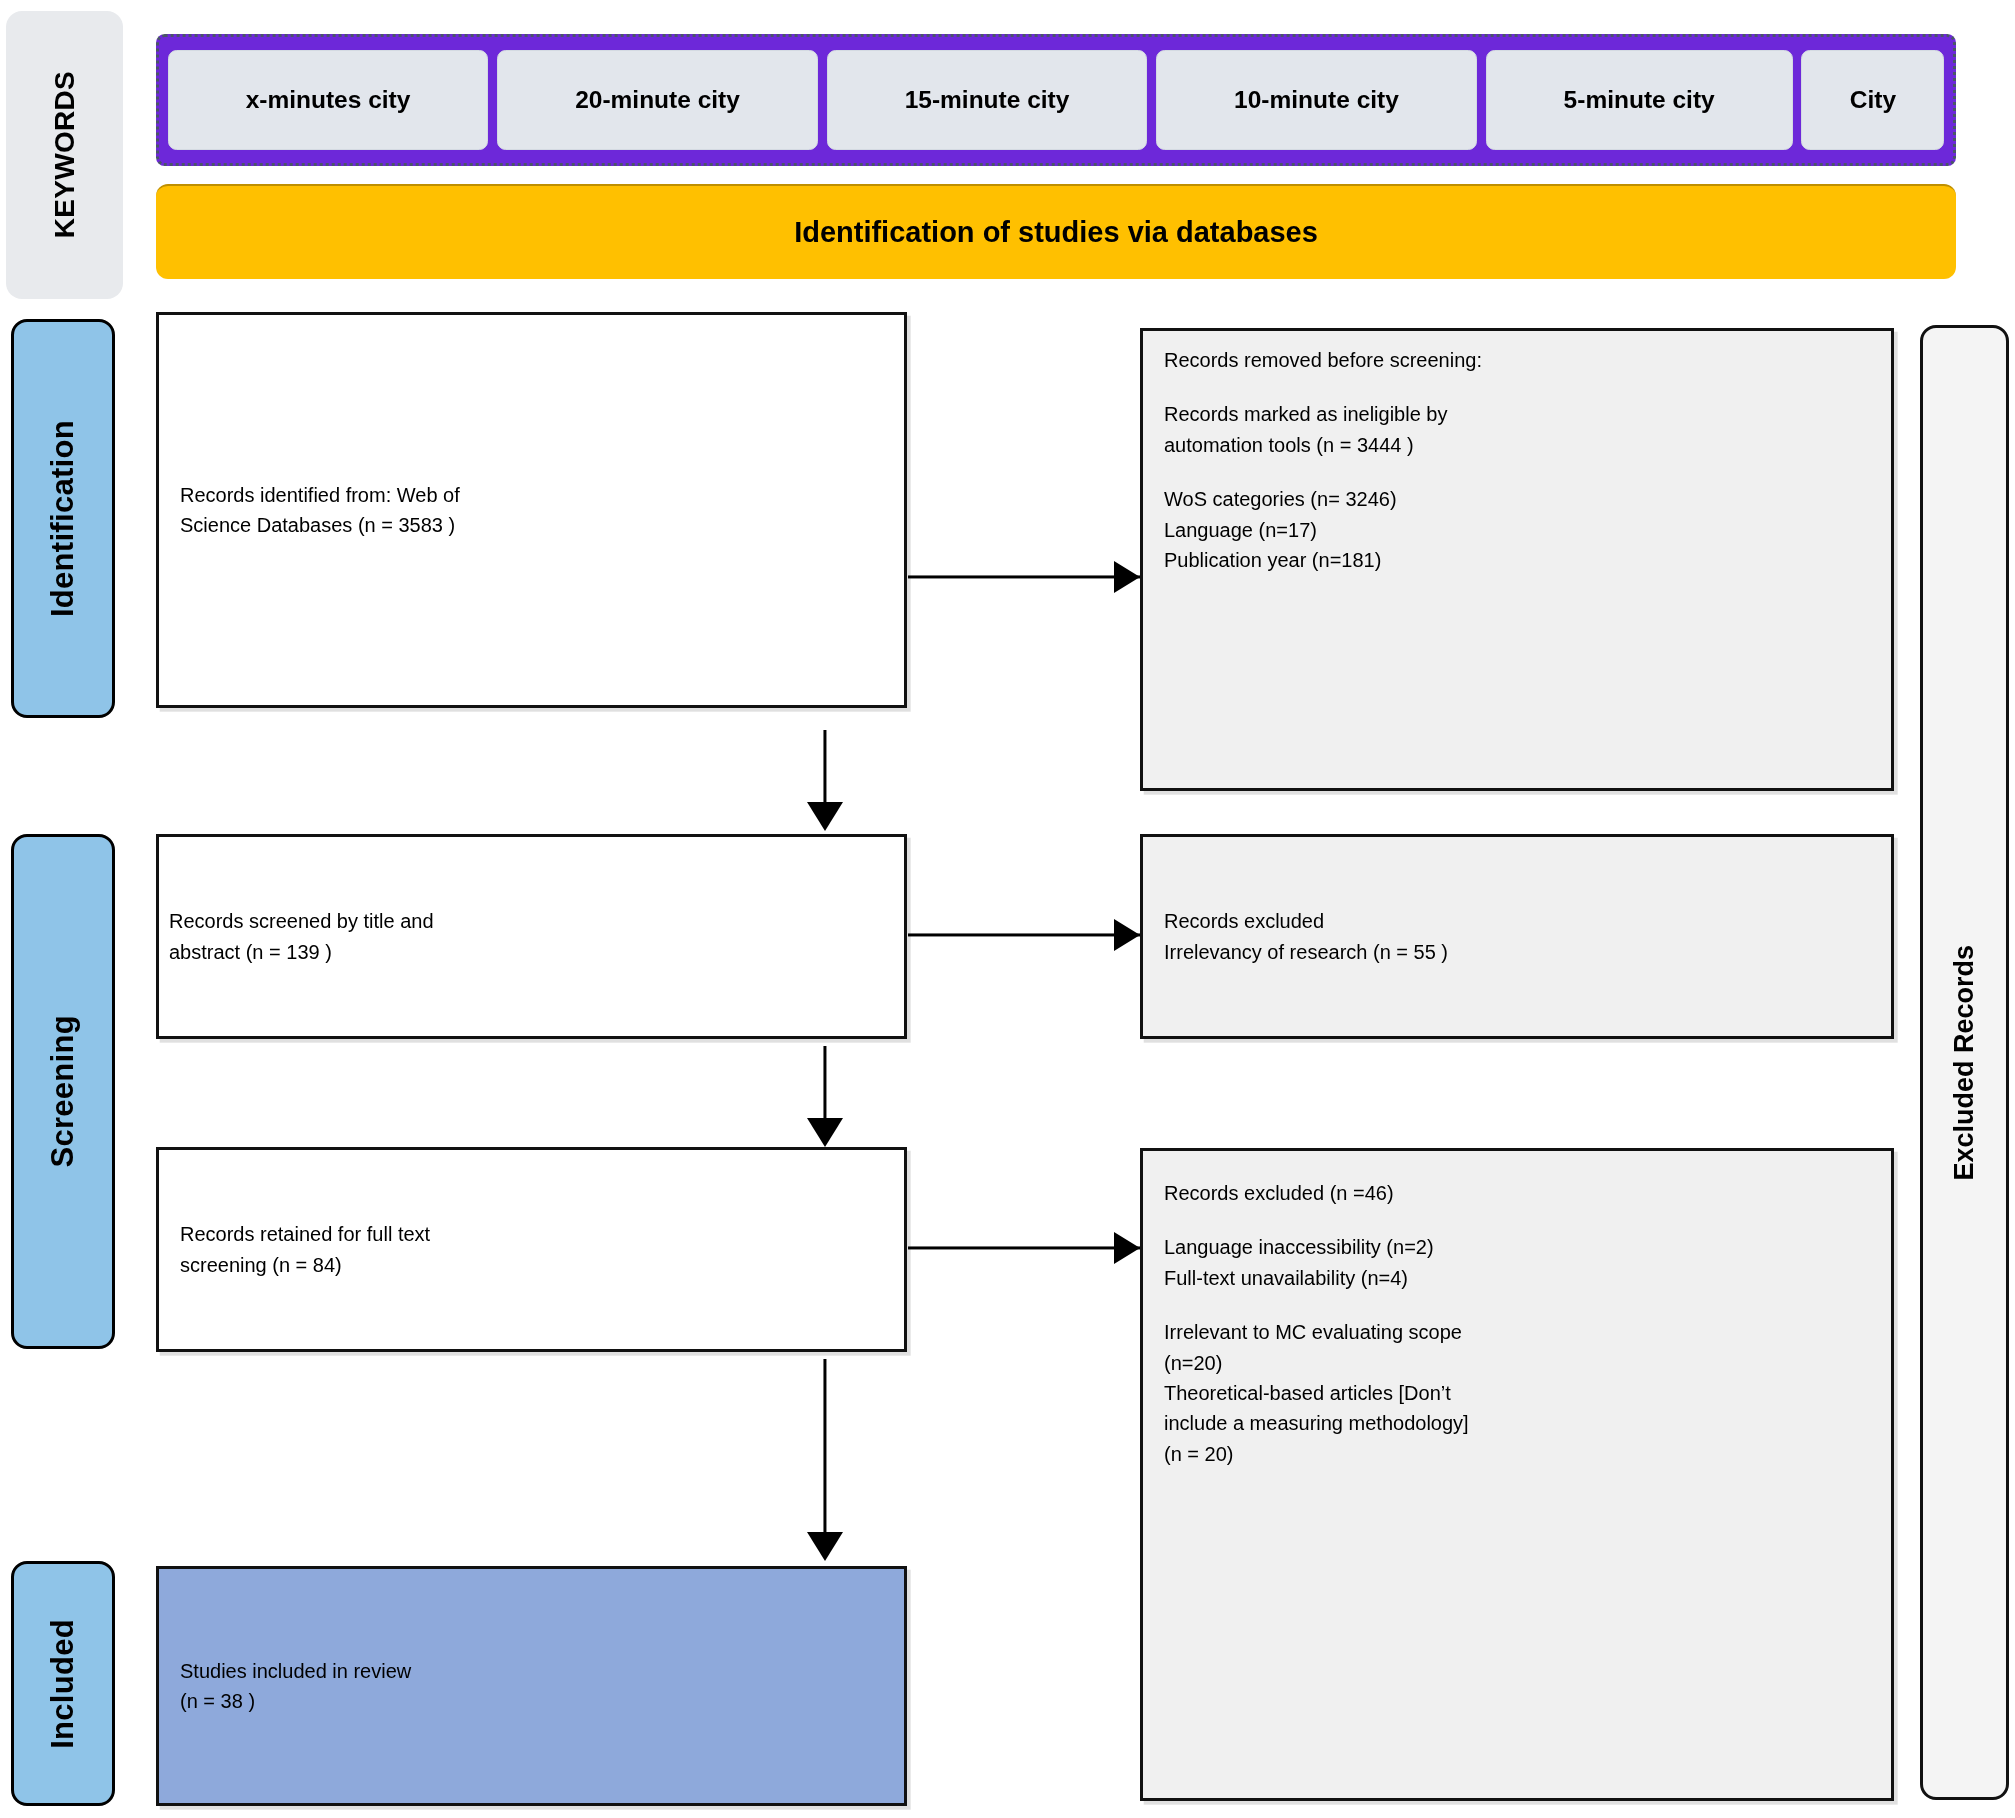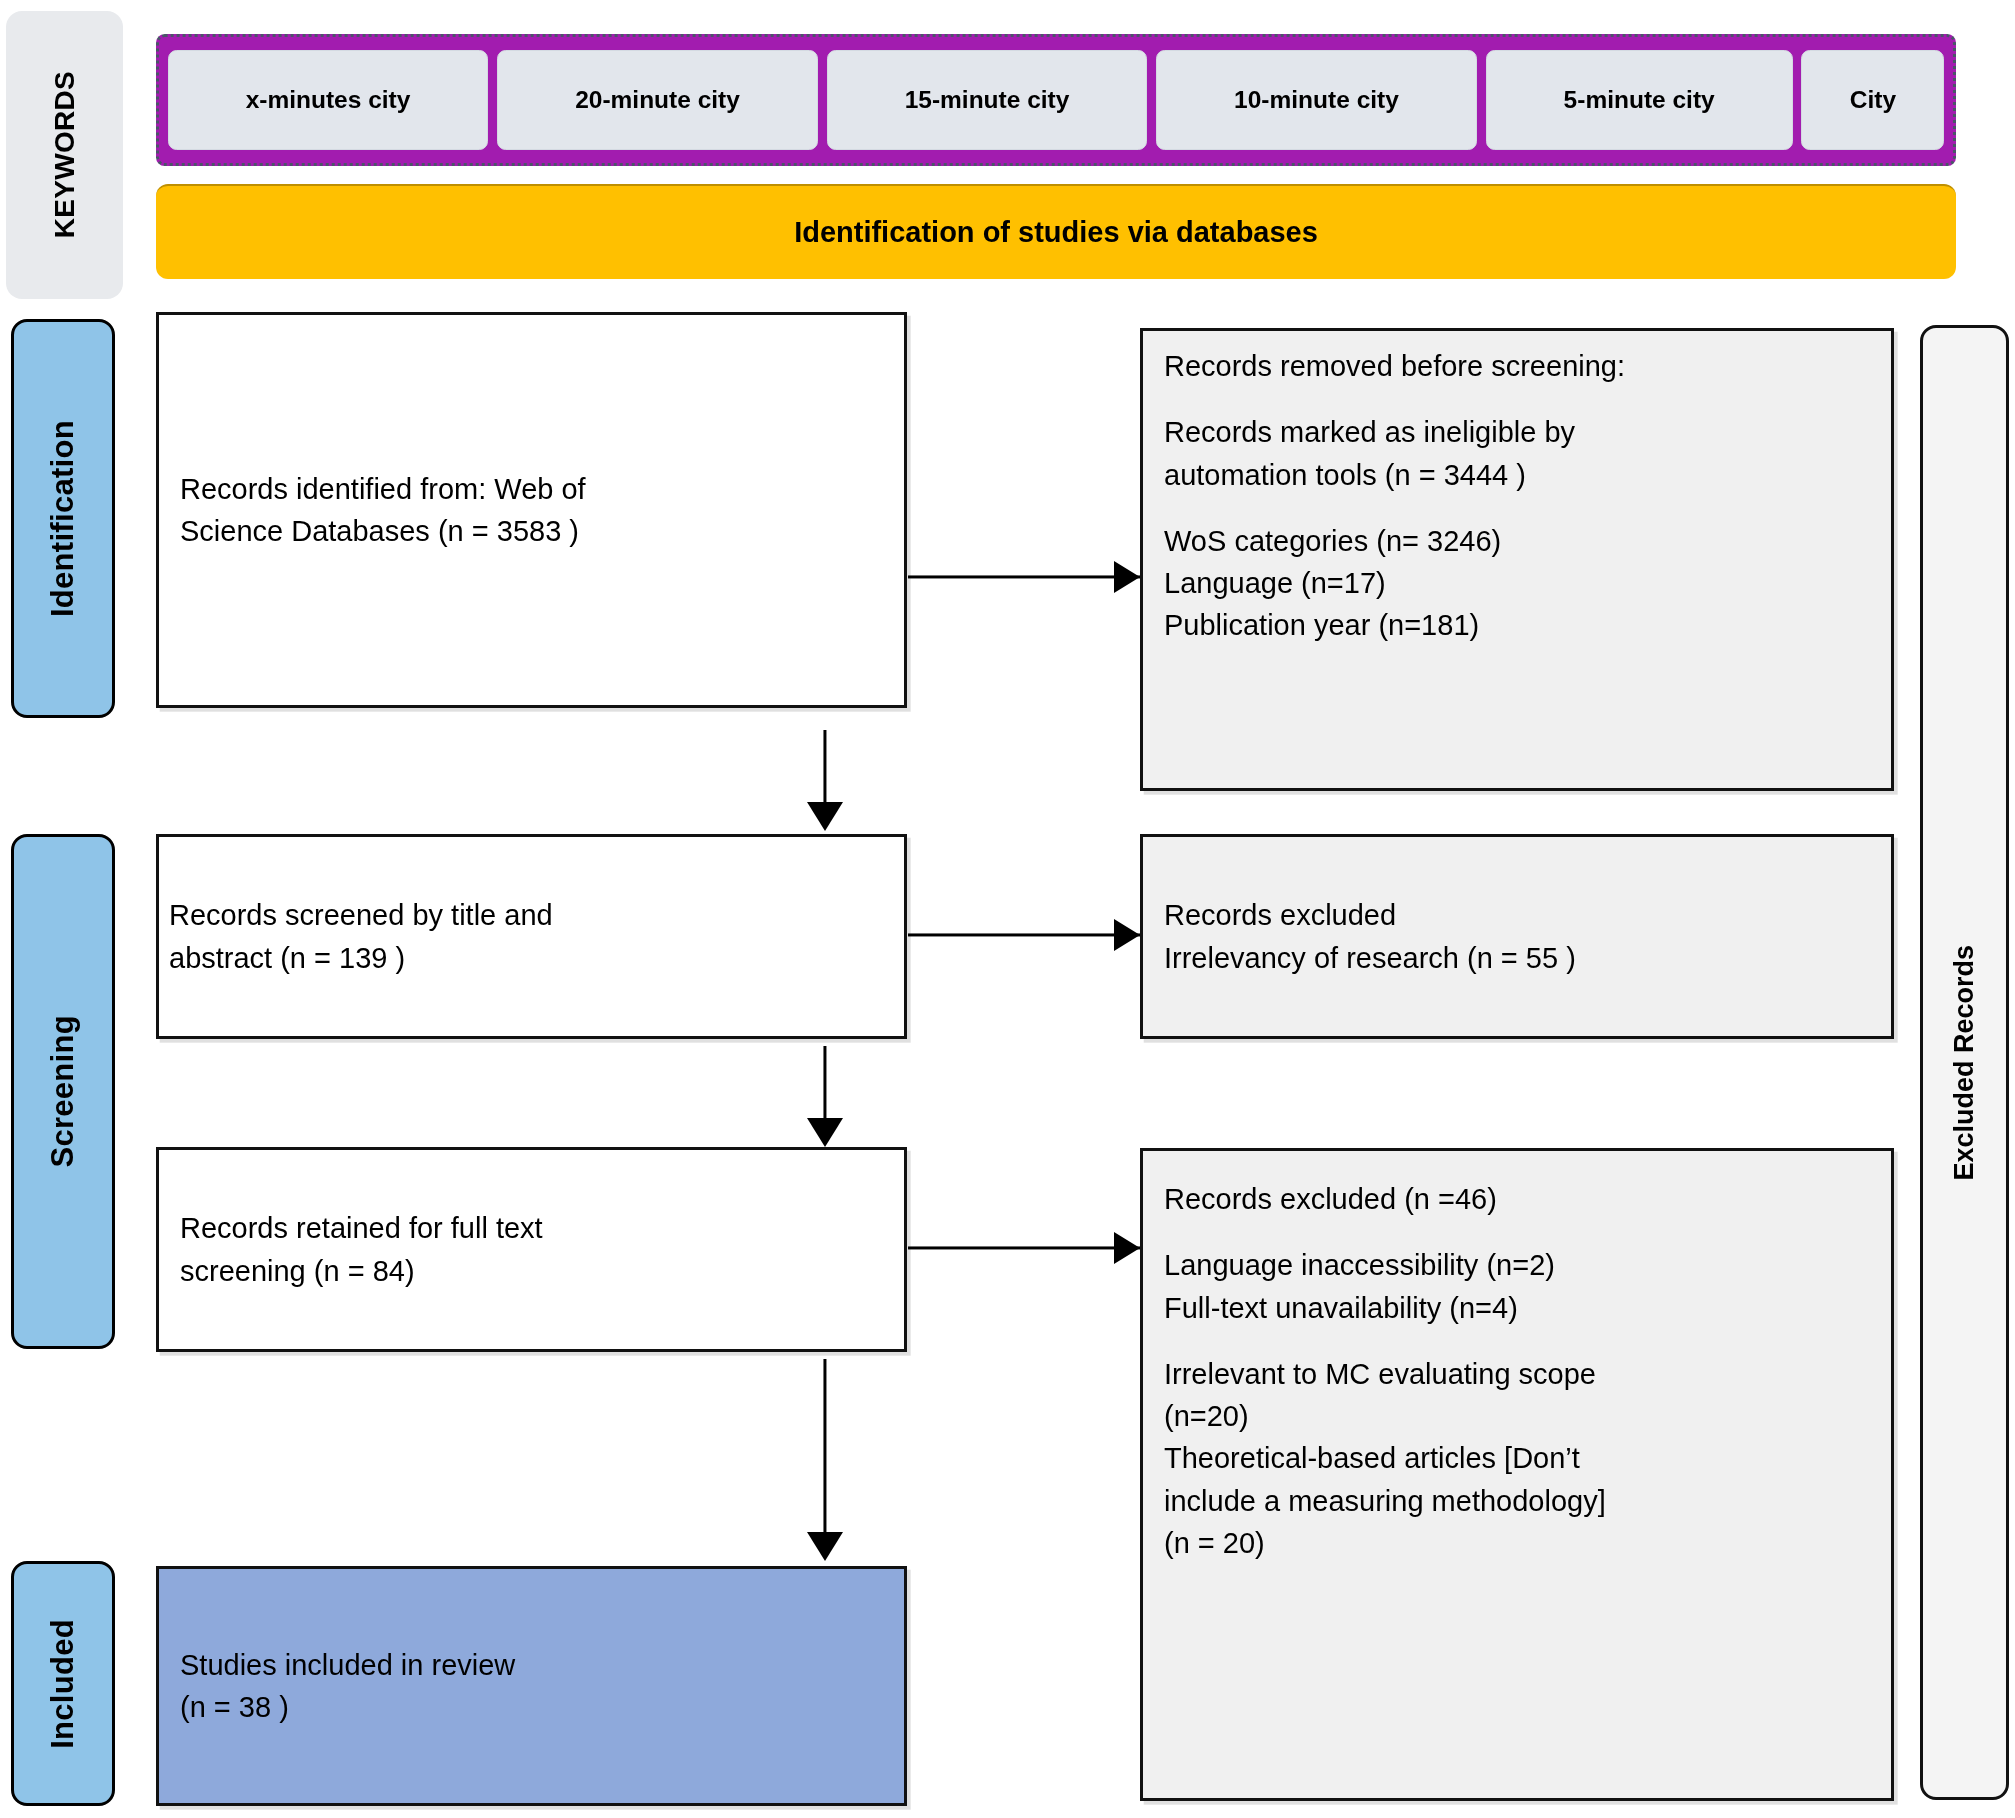--- a/index.html
+++ b/index.html
@@ -35,21 +35,21 @@
     border:3.1px solid #000;
   }
 
   
   .kw-wrap{
     border:3.1px dotted #4a5568;
     border-radius:8.6px;
     display:flex;align-items:center;
     padding:0 8.6px;
     gap:8.6px;
-    background:#a21caf;
+    background:#6d28d9;
   }
   .kw-chip{
     flex:1 1 auto;
     height:78%;
     background:#e2e6ec;
     border:1.2px solid #d4dae2;
     border-radius:8.6px;
     display:flex;align-items:center;justify-content:center;
     font-weight:bold;
     font-size:24.5px;
@@ -78,21 +78,21 @@
     display:flex;
     flex-direction:column;
     justify-content:center;
     box-shadow:3.7px 3.7px 0 rgba(0,0,0,0.12);
   }
   .fbox.grey{background:#f0f0f0;}
   .fbox.blue{background:#8ea9db;}
   .fbox.topalign{justify-content:flex-start;}
   .fbox p{
     margin:0;
-    font-size:29px;
+    font-size:20px;
     line-height:1.32;
     color:#000;
   }
   .fbox p.gap{margin-top:28px;}
   .fbox p.tight{margin-top:4px;}
 
   
   .excl-rail{
     border:3.1px solid #111;
     border-radius:16px;

